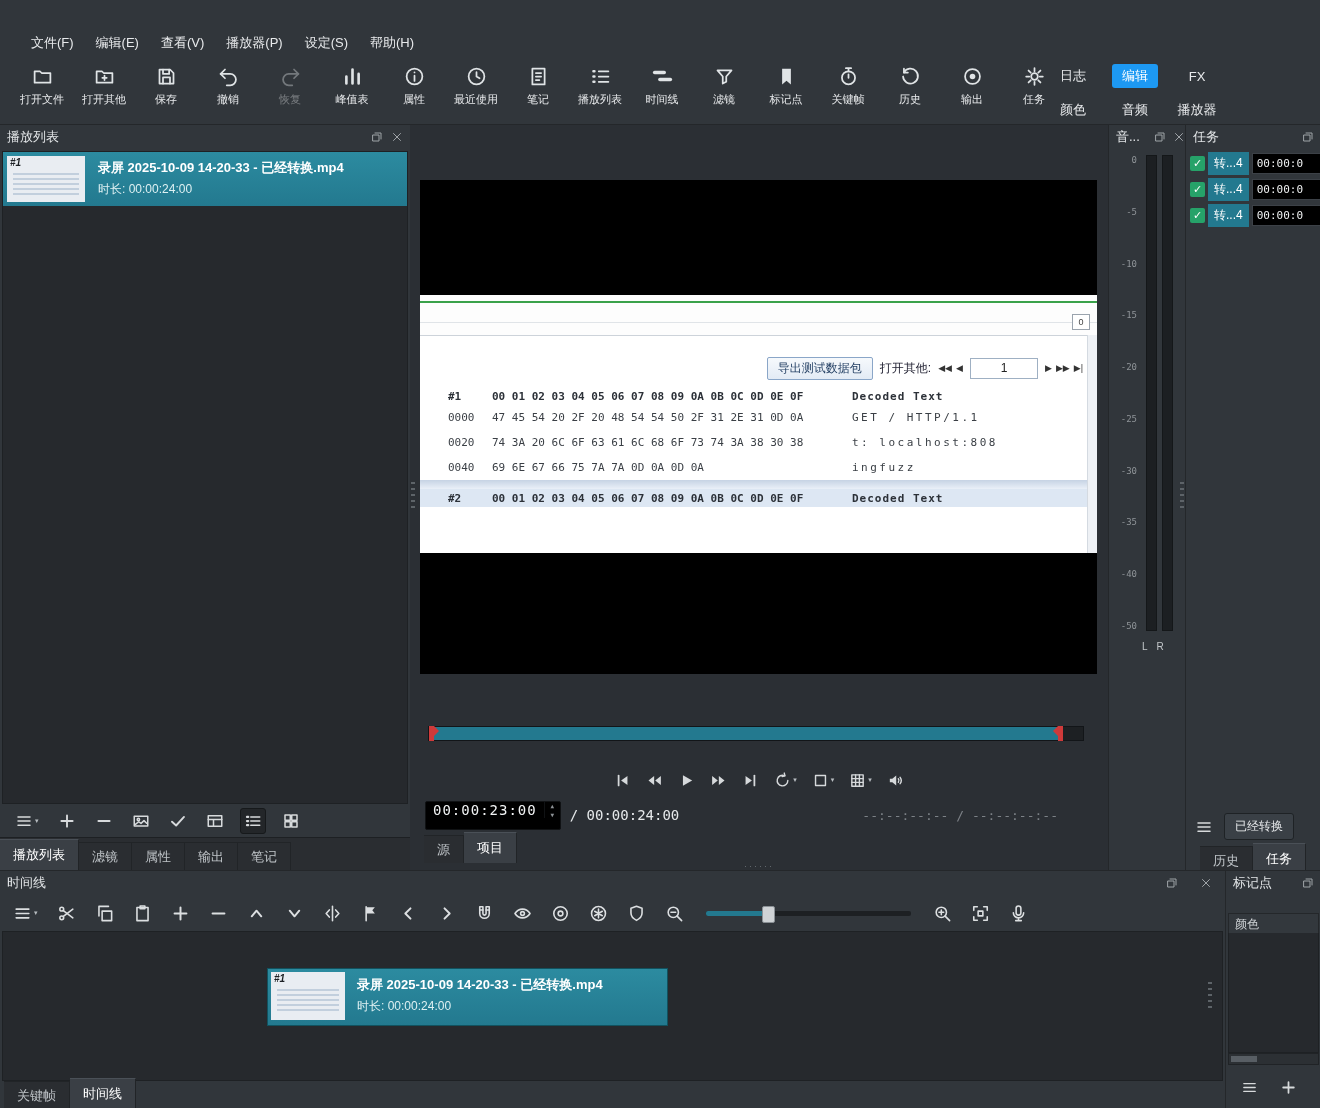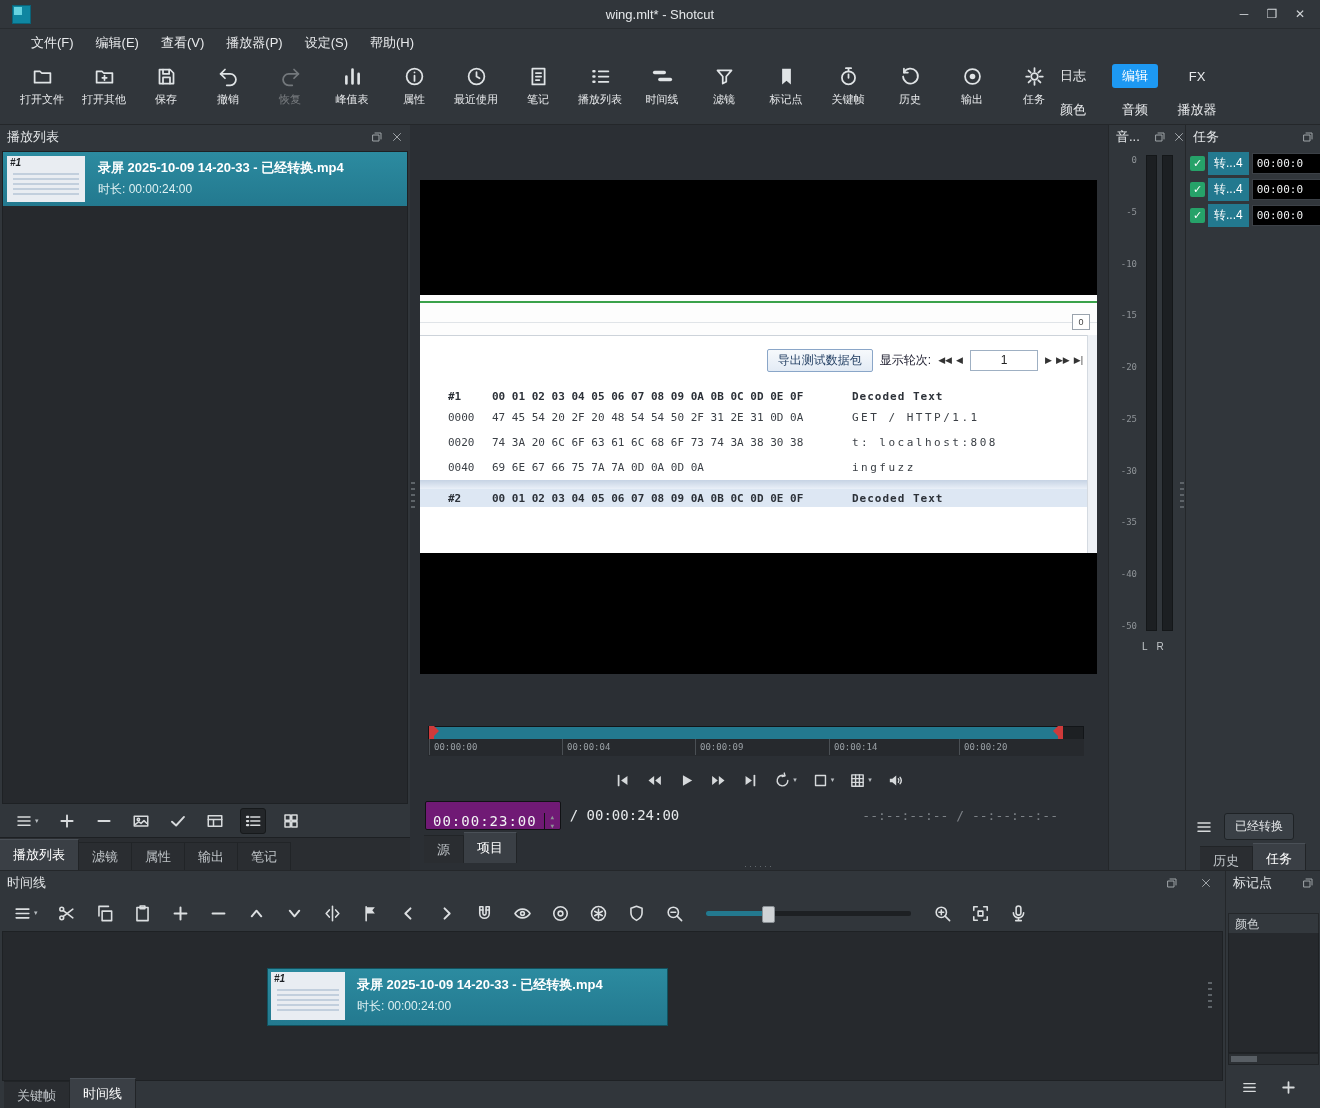--- a/index.html
+++ b/index.html
@@ -58,21 +58,21 @@
 
 
 .center{left:410px;top:125px;width:698px;height:745px;background:#2b2f34}
 .video{position:absolute;left:10px;top:55px;width:677px;height:494px;background:#000}
 .hexapp{position:absolute;left:0;top:115px;width:677px;height:258px;background:#fff;color:#25292e;overflow:hidden}
 .chart-strip{position:absolute;left:0;top:0;right:0;height:40px;background:#fdfdfd;border-bottom:1px solid #cdd3da}
 .green-line{position:absolute;left:0;top:6px;right:0;height:2px;background:#3aa24a}
 .gray-line{position:absolute;left:0;top:27px;right:0;height:1px;background:#e0e4e8}
 .axis-zero{position:absolute;right:7px;top:19px;width:16px;height:14px;border:1px solid #9aa3ad;background:#fff;font-size:9px;display:flex;align-items:center;justify-content:center;color:#444}
 .app-scroll{position:absolute;right:0;top:40px;bottom:0;width:9px;background:#eef1f5;border-left:1px solid #d4dae1}
-.app-controls{position:absolute;top:54px;right:14px;height:22px;display:flex;align-items:center;gap:7px;font-size:12px;color:#223}
+.app-controls{position:absolute;top:62px;right:14px;height:22px;display:flex;align-items:center;gap:7px;font-size:12px;color:#223}
 .export-btn{border:1px solid #8aa6c8;background:linear-gradient(#f6f9fc,#e3ebf5);padding:2px 10px;font-size:12px;color:#1d3a5f;border-radius:2px}
 .navg{font-size:9px;color:#333}
 .rounds-input{width:66px;height:19px;border:1px solid #9fb0c3;background:#fff;font-size:12px;color:#222;display:flex;align-items:center;justify-content:center}
 .hex{position:absolute;left:28px;right:0;top:92px;font-family:"DejaVu Sans Mono",monospace;font-size:11px;color:#3a3f45}
 .hex-row{display:flex;height:25px;align-items:center}
 .hex-row.head{font-weight:bold;color:#2c3138;height:18px}
 .hex-off{width:44px;flex:none}
 .hex-bytes{width:318px;flex:none;white-space:pre}
 .hex-dec{margin-left:42px;letter-spacing:2.5px;white-space:nowrap}
 .hex-row.head .hex-dec{letter-spacing:1px}
@@ -84,21 +84,21 @@
 .mk{position:absolute;top:-1px;bottom:-1px;width:5px;background:var(--red)}
 .mk.in{left:0}.mk.out{left:629px}
 .mk.in::after{content:"";position:absolute;left:5px;top:0;border:5px solid transparent;border-left-color:var(--red)}
 .mk.out::after{content:"";position:absolute;right:5px;top:0;border:5px solid transparent;border-right-color:var(--red)}
 .ruler{position:absolute;left:0;right:0;top:13px;height:17px;background:#26292d;overflow:hidden}
 .tick{position:absolute;top:3px;font-size:9px;color:#9aa0a5;font-family:"DejaVu Sans Mono",monospace}
 .tick::before{content:"";position:absolute;left:-5px;top:-3px;height:16px;width:1px;background:#4a4f54}
 .transport{position:absolute;left:0;right:0;top:640px;height:30px;display:flex;align-items:center;justify-content:center;gap:3px;color:#d6d9db}
 .trbtn{display:flex;align-items:center;padding:4px 6px}
 .posrow{position:absolute;left:15px;right:0;top:676px;height:28px;display:flex;align-items:center;font-family:"DejaVu Sans Mono",monospace}
-.spin{display:flex;align-items:flex-end;background:#701a75;border:1px solid #101214;border-radius:2px;height:27px}
+.spin{display:flex;align-items:flex-start;background:#000000;border:1px solid #101214;border-radius:2px;height:27px}
 .spin-val{padding:0 7px;font-size:14px;display:flex;align-items:center;color:#f2f4f5;letter-spacing:1px}
 .spin-btns{display:flex;flex-direction:column;justify-content:center;align-items:center;gap:2px;border-left:1px solid #101214;width:15px;color:#8d9296;font-size:6px}
 .total-dur{margin-left:9px;font-size:14px;color:#e6e9eb}
 .sel-range{position:absolute;right:50px;font-size:13px;color:#7d8287}
 .center-tabs{position:absolute;left:14px;top:707px}
 .center-dots{position:absolute;left:0;right:0;top:736px;text-align:center;color:#6b7075;font-size:9px;letter-spacing:2px}
 
 
 .meter-panel{left:1108px;top:125px;width:77px;height:745px;border-left:1px solid #24272a}
 .meter-body{position:absolute;left:4px;top:30px;width:66px;height:476px;display:flex}
@@ -343,29 +343,20 @@
         <path d="M4 8h12v12H4z"></path>
       </symbol>
 <symbol id="sym-close" viewBox="0 0 24 24">
         <path d="M5 5l14 14M19 5 5 19"></path>
       </symbol>
 </defs>
 </svg>
 
 <div class="app" id="app" style="--accent: #1d99f3; --teal: #23798f; --green: #26a269; --red: #cf3a3a;">
 
-  <div class="titlebar">
-    <div class="app-logo"></div>
-    <div class="tb-title">wing.mlt* - Shotcut</div>
-    <div class="win-controls">
-      <span class="win-btn">─</span>
-      <span class="win-btn">❒</span>
-      <span class="win-btn">✕</span>
-    </div>
-  </div>
 
   <div class="menubar" id="menubar">
       <span class="menu-item">文件(F)</span>
       <span class="menu-item">编辑(E)</span>
       <span class="menu-item">查看(V)</span>
       <span class="menu-item">播放器(P)</span>
       <span class="menu-item">设定(S)</span>
       <span class="menu-item">帮助(H)</span>
     </div>
 
@@ -566,21 +557,21 @@
   <div class="panel center">
     <div class="video">
       <div class="hexapp">
         <div class="chart-strip">
           <div class="green-line" id="green-line" style="background: rgb(58, 162, 74);"></div>
           <div class="gray-line"></div>
           <div class="axis-zero">0</div>
         </div>
         <div class="app-controls">
           <span class="export-btn">导出测试数据包</span>
-          <span>显示轮次:</span>
+          <span>打开其他:</span>
           <span id="nav-prev" style="display:flex;gap:4px">
               <span class="navg">◀◀</span>
               <span class="navg">◀</span>
             </span>
           <span class="rounds-input">1</span>
           <span id="nav-next" style="display:flex;gap:4px">
               <span class="navg">▶</span>
               <span class="navg">▶▶</span>
               <span class="navg">▶|</span>
             </span>
@@ -620,27 +611,20 @@
         <div class="app-scroll"></div>
       </div>
     </div>
 
     <div class="scrub">
       <div class="scrub-track">
         <div class="scrub-fill"></div>
         <div class="mk in"></div>
         <div class="mk out"></div>
       </div>
-      <div class="ruler" id="ruler">
-          <span class="tick" style="left: 6px;">00:00:00</span>
-          <span class="tick" style="left: 139px;">00:00:04</span>
-          <span class="tick" style="left: 272px;">00:00:09</span>
-          <span class="tick" style="left: 406px;">00:00:14</span>
-          <span class="tick" style="left: 536px;">00:00:20</span>
-        </div>
     </div>
 
     <div class="transport" id="transport">
         <div class="trbtn">
           <svg class="ic" style="width:17px;height:17px">
             <use href="#sym-skip-start"></use>
           </svg>
         </div>
         <div class="trbtn">
           <svg class="ic" style="width:17px;height:17px">

